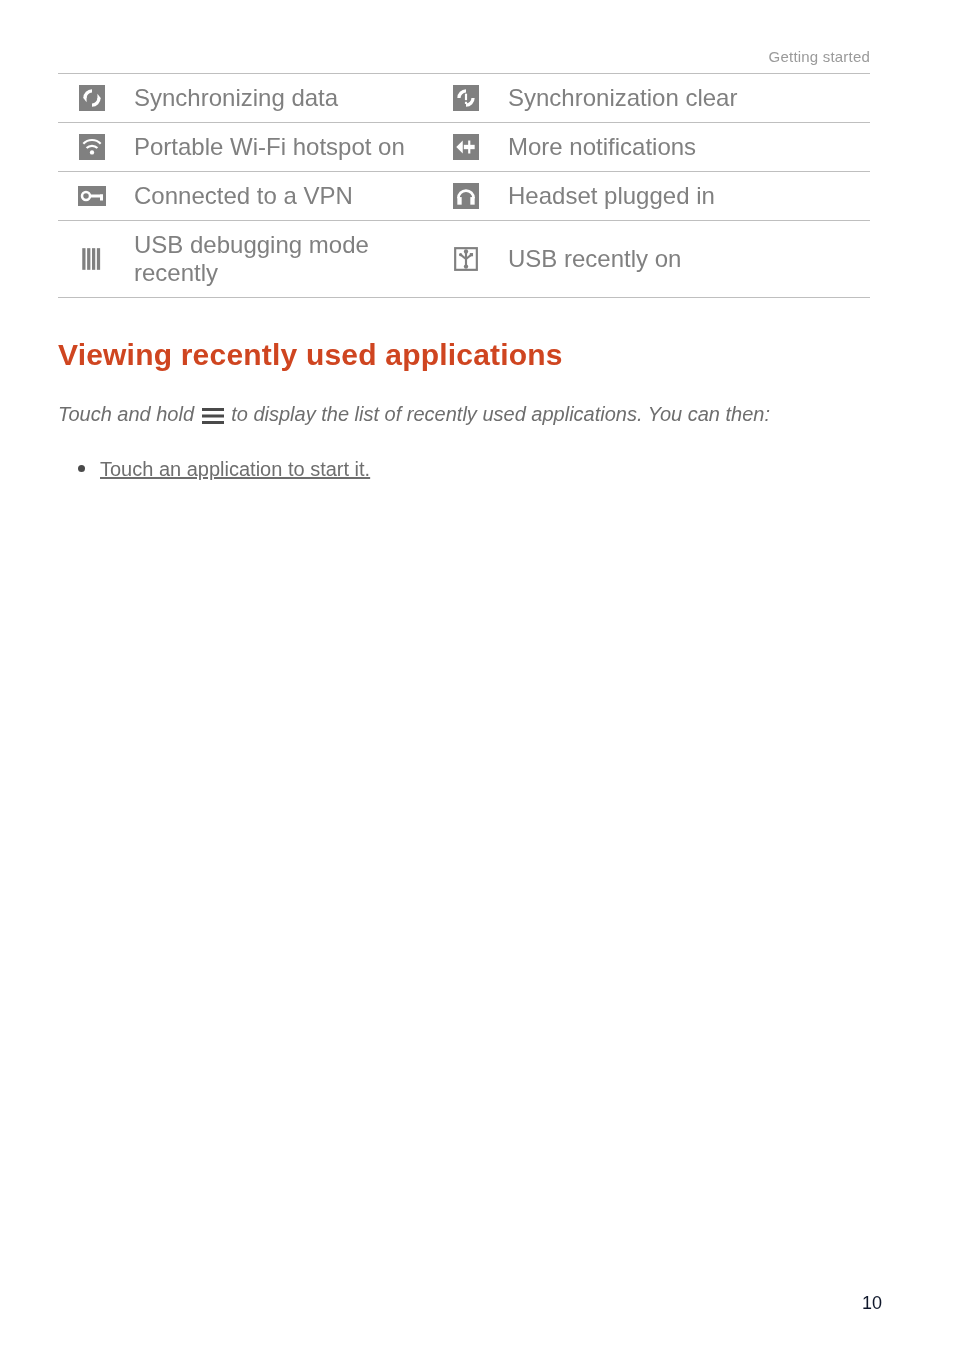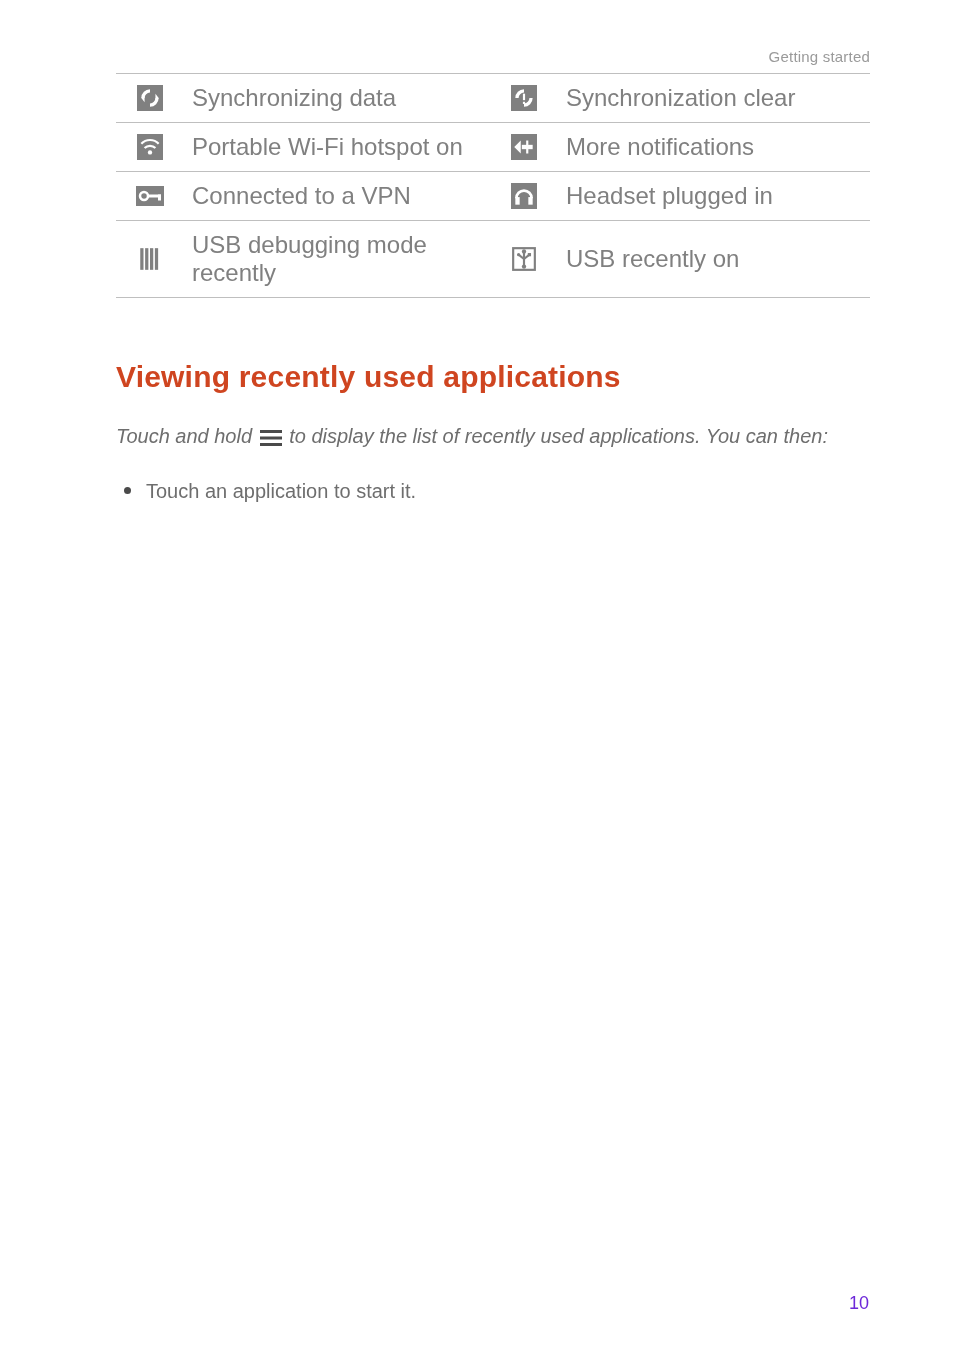--- a/index.html
+++ b/index.html
@@ -6,21 +6,21 @@
     margin: 0;
     padding: 0;
     width: 954px;
     background: #fff;
     font-family: Arial, Helvetica, sans-serif;
     color: #6e6e6e;
   }
   .page {
     width: 954px;
     min-height: 1354px;
-    padding: 48px 84px 60px 116px;
+    padding: 48px 84px 60px 58px;
     box-sizing: border-box;
     position: relative;
   }
   .header-small {
     text-align: right;
     font-size: 15px;
     color: #9a9a9a;
     margin-bottom: 8px;
     letter-spacing: 0.2px;
   }
@@ -47,34 +47,35 @@
   }
   td.desc-cell {
     width: 290px;
   }
   td.desc2-cell {
   }
   h2.section-heading {
     color: #cf4520;
     font-size: 30px;
     font-weight: bold;
-    margin: 62px 0 24px 0;
+    margin: 40px 0 24px 0;
     letter-spacing: 0.2px;
   }
   p.body {
     font-size: 20px;
     color: #6e6e6e;
     line-height: 1.85;
     margin: 0 0 14px 0;
     font-style: italic;
   }
   ul.bullets {
     list-style: none;
     padding: 0;
-    margin: 0;
+    margin: 12px;
+    text-decoration: underline;
   }
   ul.bullets > li {
     position: relative;
     padding-left: 30px;
     font-size: 20px;
     color: #6e6e6e;
     line-height: 1.85;
     margin-bottom: 14px;
   }
   ul.bullets > li::before {
@@ -87,24 +88,24 @@
     border-radius: 50%;
     background: #4a4a4a;
   }
   .inline-icon {
     display: inline-block;
     vertical-align: -4px;
     margin: 0 2px;
   }
   .page-number {
     position: absolute;
-    right: 85px;
+    right: 72px;
     bottom: 40px;
     font-size: 18px;
-    color: #6d28d9;
+    color: #0f172a;
   }
 </style>
 </head>
 <body>
 
 <div class="page">
 
   <div class="header-small">Getting started</div>
 
   <table class="icon-table">

